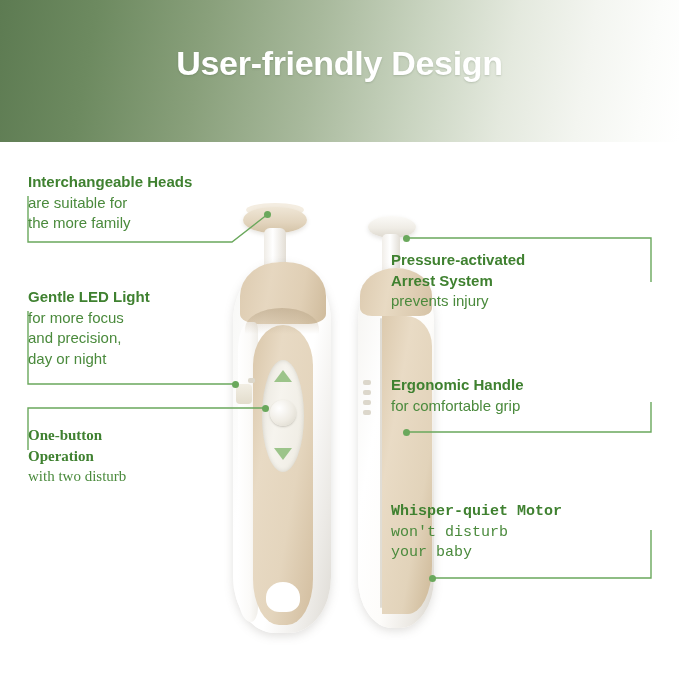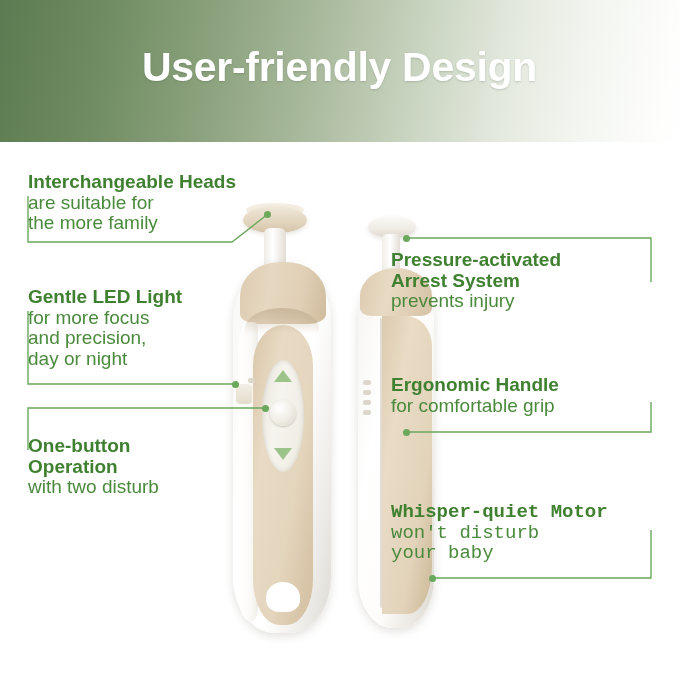--- a/index.html
+++ b/index.html
@@ -35,32 +35,32 @@
         #f3f5f0 85%,
         #fbfcfa 94%,
         #ffffff 100%);
   }
   #header-title {
     position: absolute;
     left: 0;
     top: 44px;
     width: 679px;
     text-align: center;
-    font-size: 41px;
+    font-size: 34px;
     font-weight: bold;
     color: #ffffff;
     letter-spacing: -0.3px;
     text-shadow: 0 1px 2px rgba(60,80,55,0.22);
   }
 
   
   .callout {
     position: absolute;
     color: #4a8a3c;
-    font-size: 19px;
+    font-size: 15px;
     line-height: 20.5px;
   }
   .callout .hl {
     font-weight: bold;
     color: #3f8130;
   }
   .callout.right {
     text-align: left;
   }
   .dot {
@@ -375,21 +375,21 @@
     <div>the more family</div>
   </div>
 
   <div class="callout" style="left:28px; top:287px; width:230px;">
     <div class="hl">Gentle LED Light</div>
     <div>for more focus</div>
     <div>and precision,</div>
     <div>day or night</div>
   </div>
 
-  <div class="callout" style="left:28px; top:436px; width:230px;">
+  <div class="callout" style="left:28px; top:425px; width:230px;font-family:Liberation Serif, serif;">
     <div class="hl">One-button</div>
     <div class="hl">Operation</div>
     <div>with two disturb</div>
   </div>
 
   <div class="callout right" style="right:28px; top:250px; width:260px;">
     <div class="hl">Pressure-activated</div>
     <div class="hl">Arrest System</div>
     <div>prevents injury</div>
   </div>

